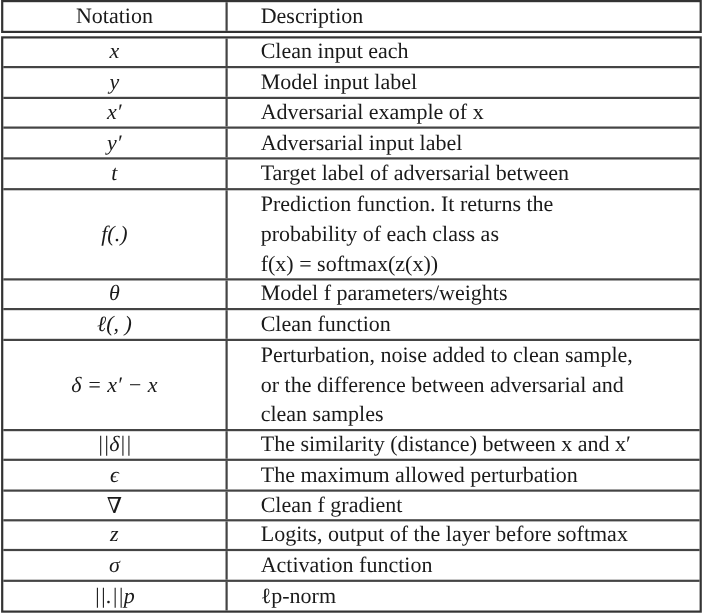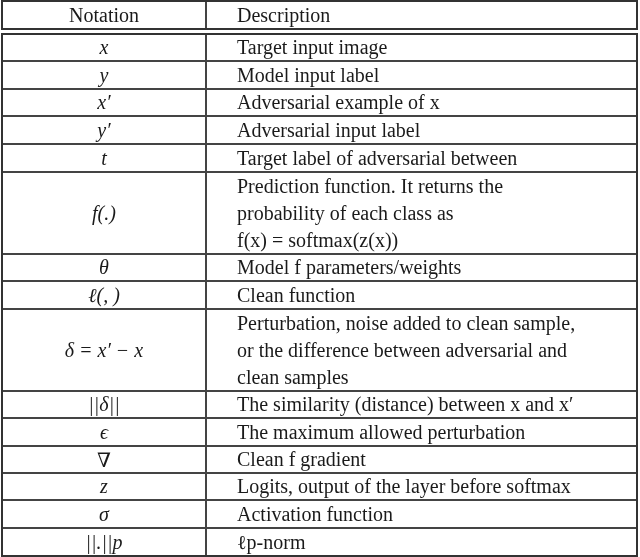--- a/index.html
+++ b/index.html
@@ -81,21 +81,21 @@
 <div class="tbl header-box">
   <div class="row last" style="top:0;height:26px;">
     <div class="cell-n hdr-n">Notation</div>
     <div class="cell-d hdr-d">Description</div>
   </div>
 </div>
 
 <div class="tbl body-box">
   <div class="row" style="top:0px;height:27px;">
     <div class="cell-n">x</div>
-    <div class="cell-d">Target input image</div>
+    <div class="cell-d">Clean input each</div>
   </div>
   <div class="row" style="top:27px;height:28px;">
     <div class="cell-n">y</div>
     <div class="cell-d">Model input label</div>
   </div>
   <div class="row" style="top:55px;height:27px;">
     <div class="cell-n">x′</div>
     <div class="cell-d">Adversarial example of x</div>
   </div>
   <div class="row" style="top:82px;height:28px;">

